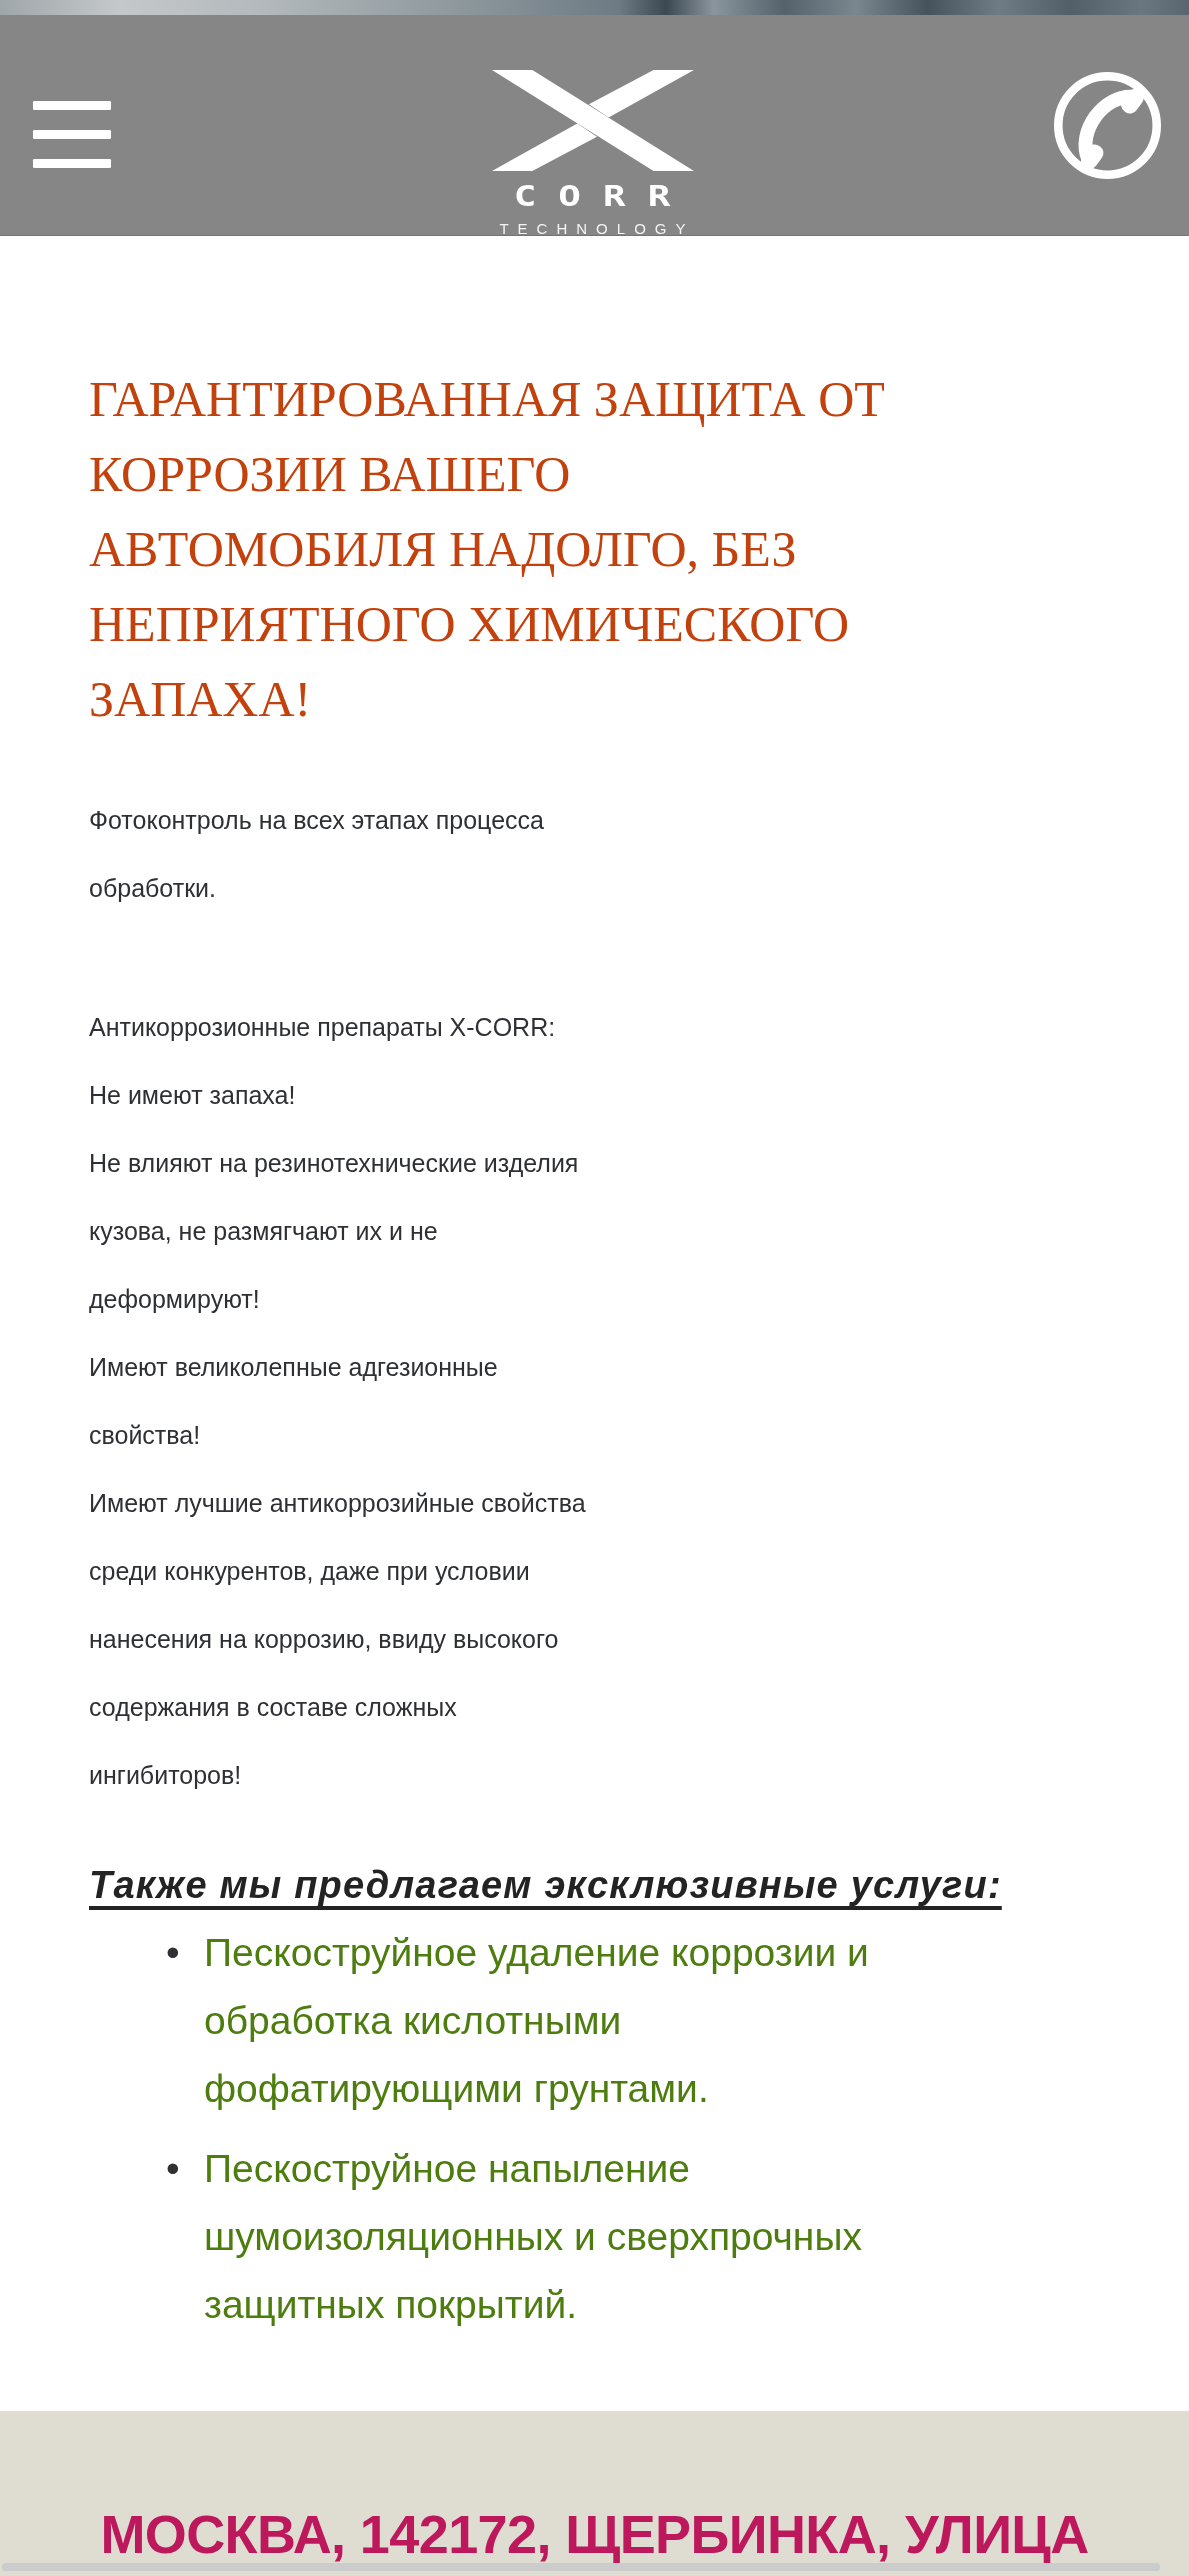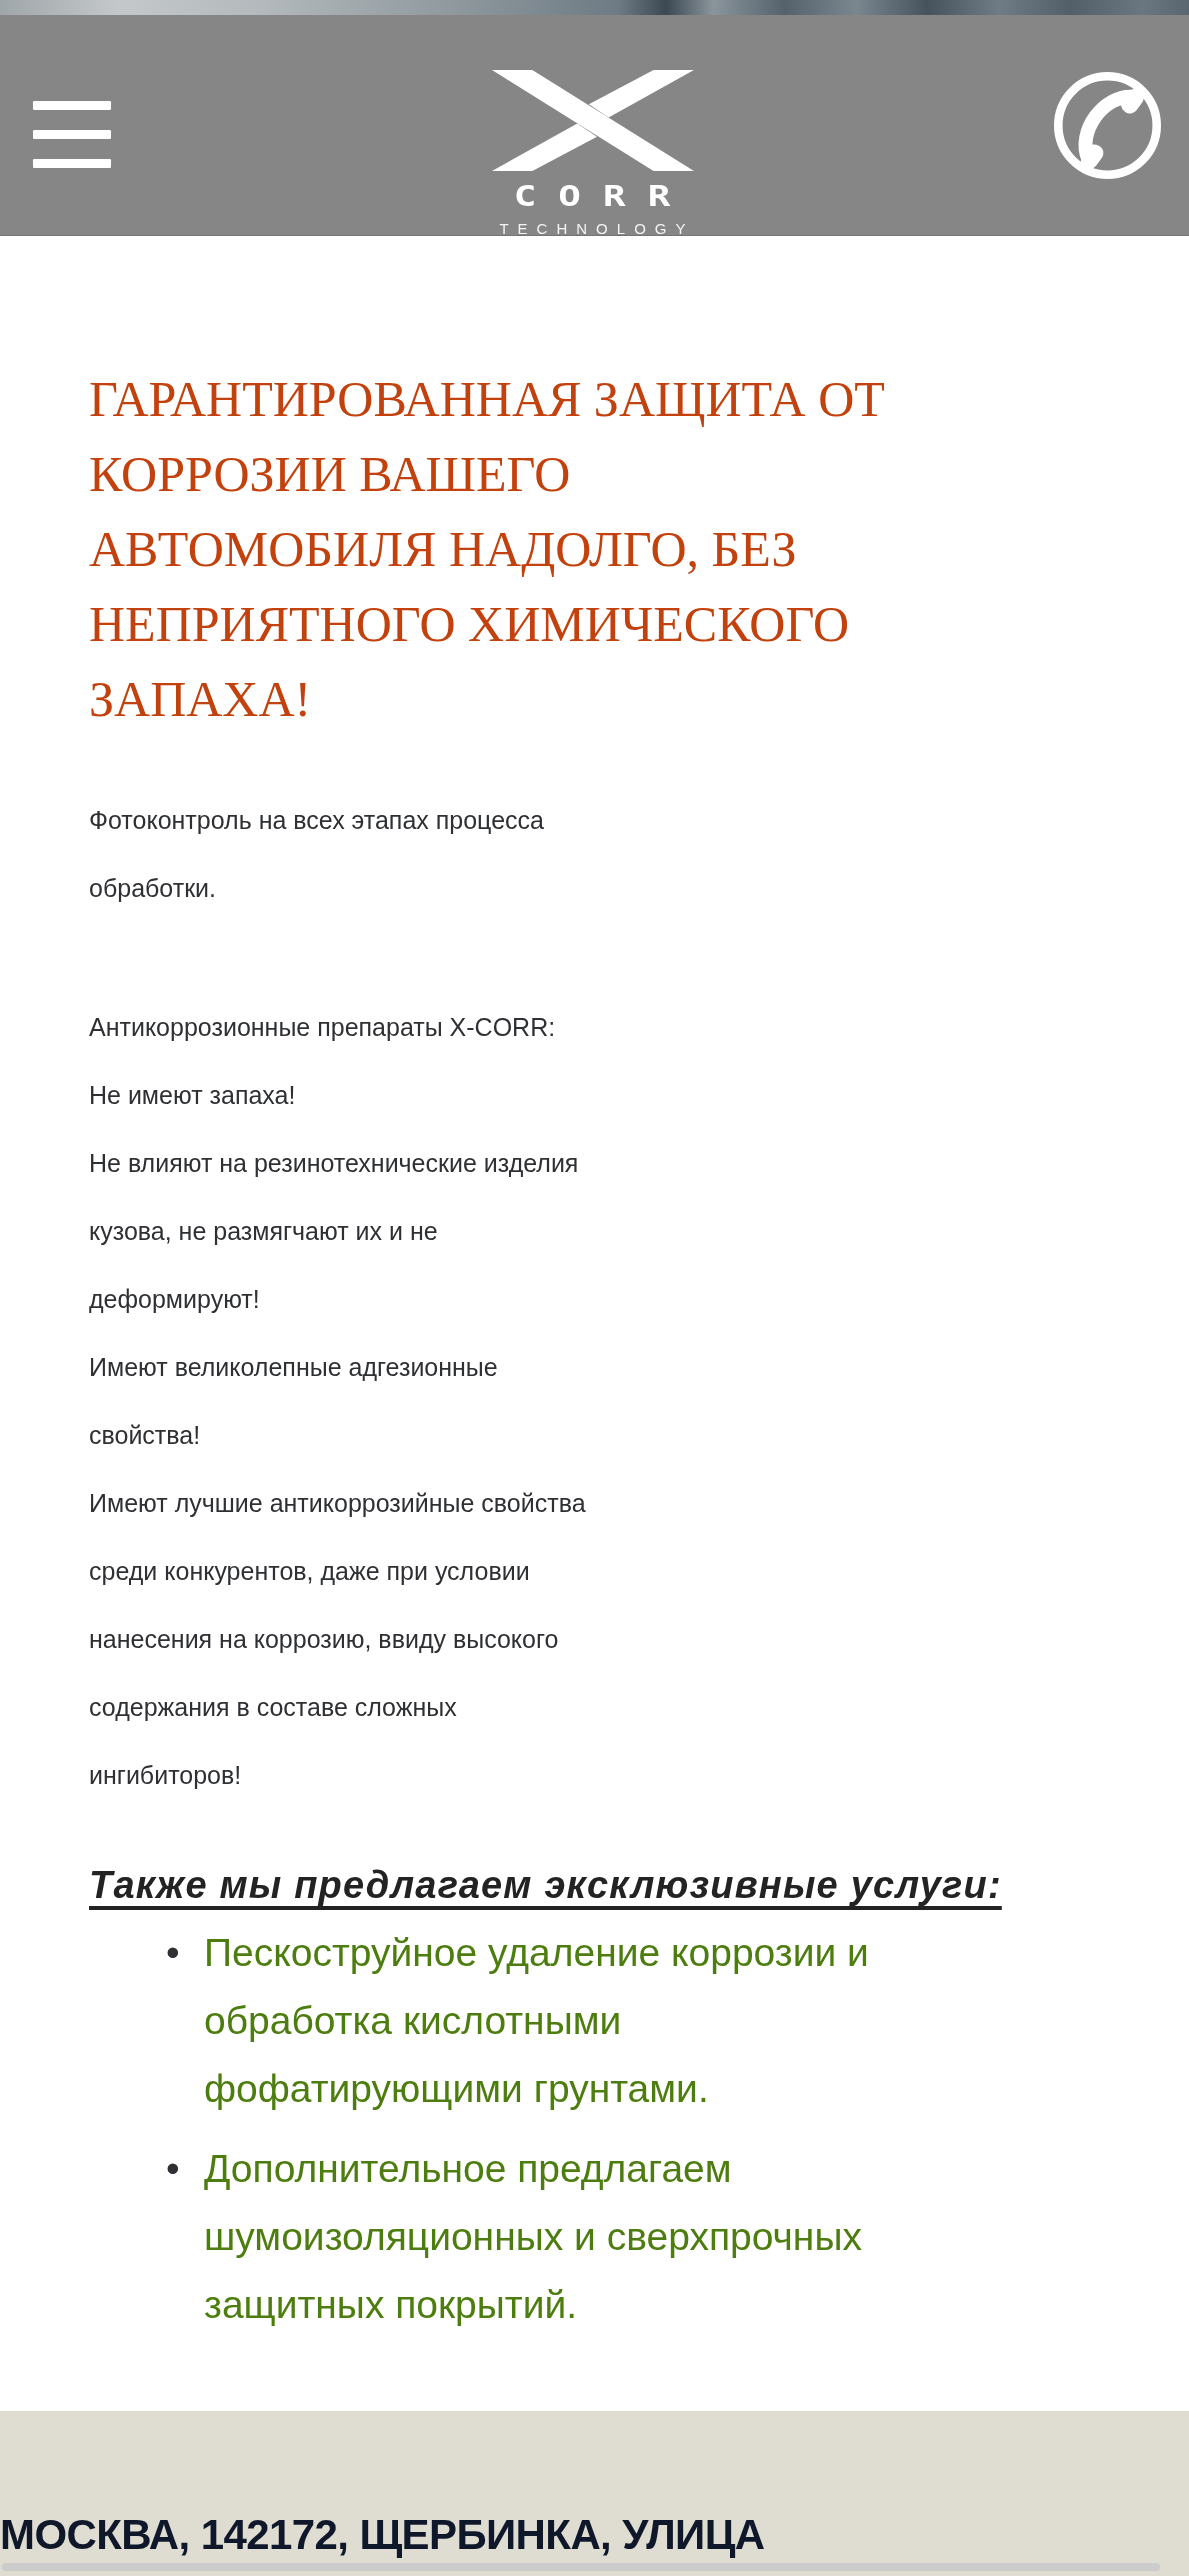--- a/index.html
+++ b/index.html
@@ -117,24 +117,25 @@
 
   
   .footer {
     position: relative;
     height: 166px; width: 100%;
     background: #dfdcd2;
     overflow: hidden;
   }
   .footer-address {
     position: absolute; left: 0; right: 0; top: 90px;
+    text-align: center;
     white-space: nowrap;
-    font-size: 42px; line-height: 67px;
+    font-size: 54px; line-height: 67px;
     font-weight: 700; letter-spacing: -0.6px;
-    color: #0f172a;
+    color: #be185d;
   }
   .footer-scrollbar {
     position: absolute; left: 2.4px; top: 152px;
     width: 1158px; height: 7.7px;
     background: #cccccc;
     border-radius: 3.6px;
   }
 </style>
 </head>
 <body>
@@ -195,21 +196,21 @@
 нанесения на коррозию, ввиду высокого
 содержания в составе сложных
 ингибиторов!</p>
 
     <p class="services-title">Также мы предлагаем эксклюзивные услуги:</p>
 
     <ul class="services">
       <li class="pre">Пескоструйное удаление коррозии и
 обработка кислотными
 фофатирующими грунтами.</li>
-      <li class="pre">Дополнительное предлагаем
+      <li class="pre">Пескоструйное напыление
 шумоизоляционных и сверхпрочных
 защитных покрытий.</li>
     </ul>
   </main>
 
   <footer class="footer">
     <div class="footer-address">МОСКВА, 142172, ЩЕРБИНКА, УЛИЦА</div>
     <div class="footer-scrollbar"></div>
   </footer>
 

